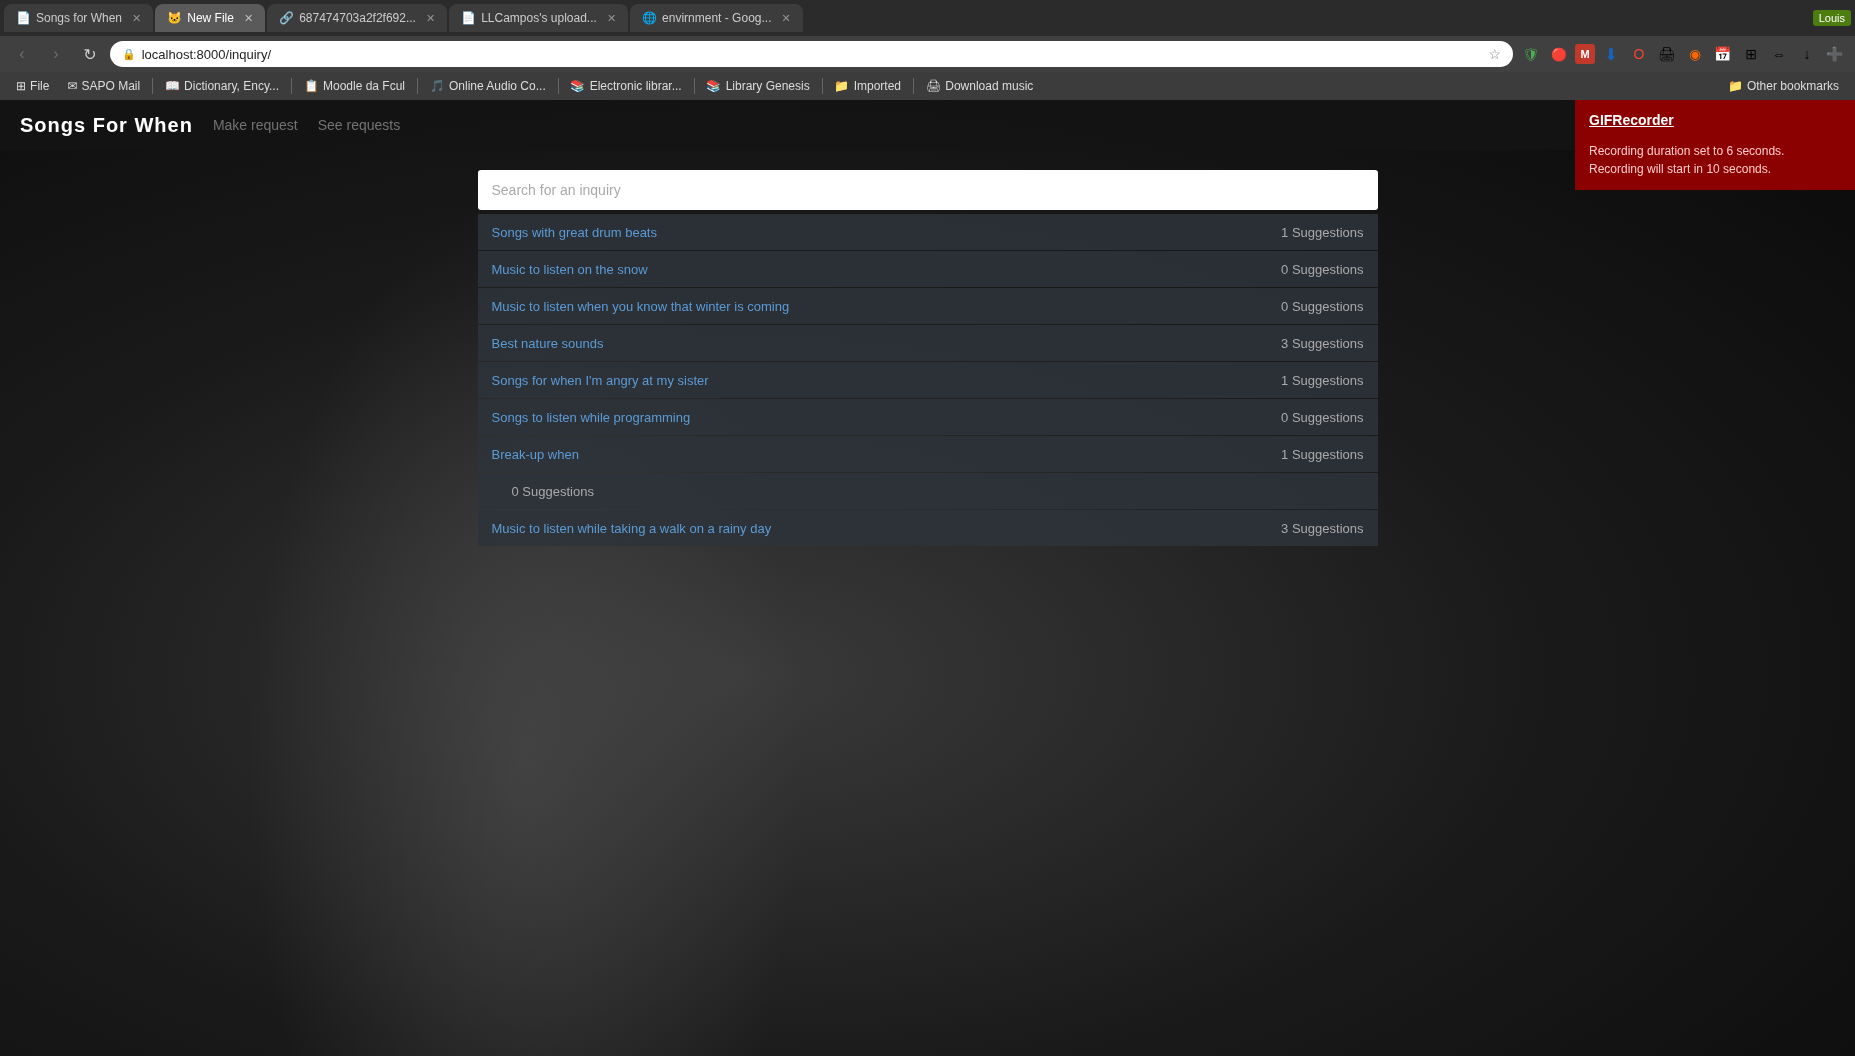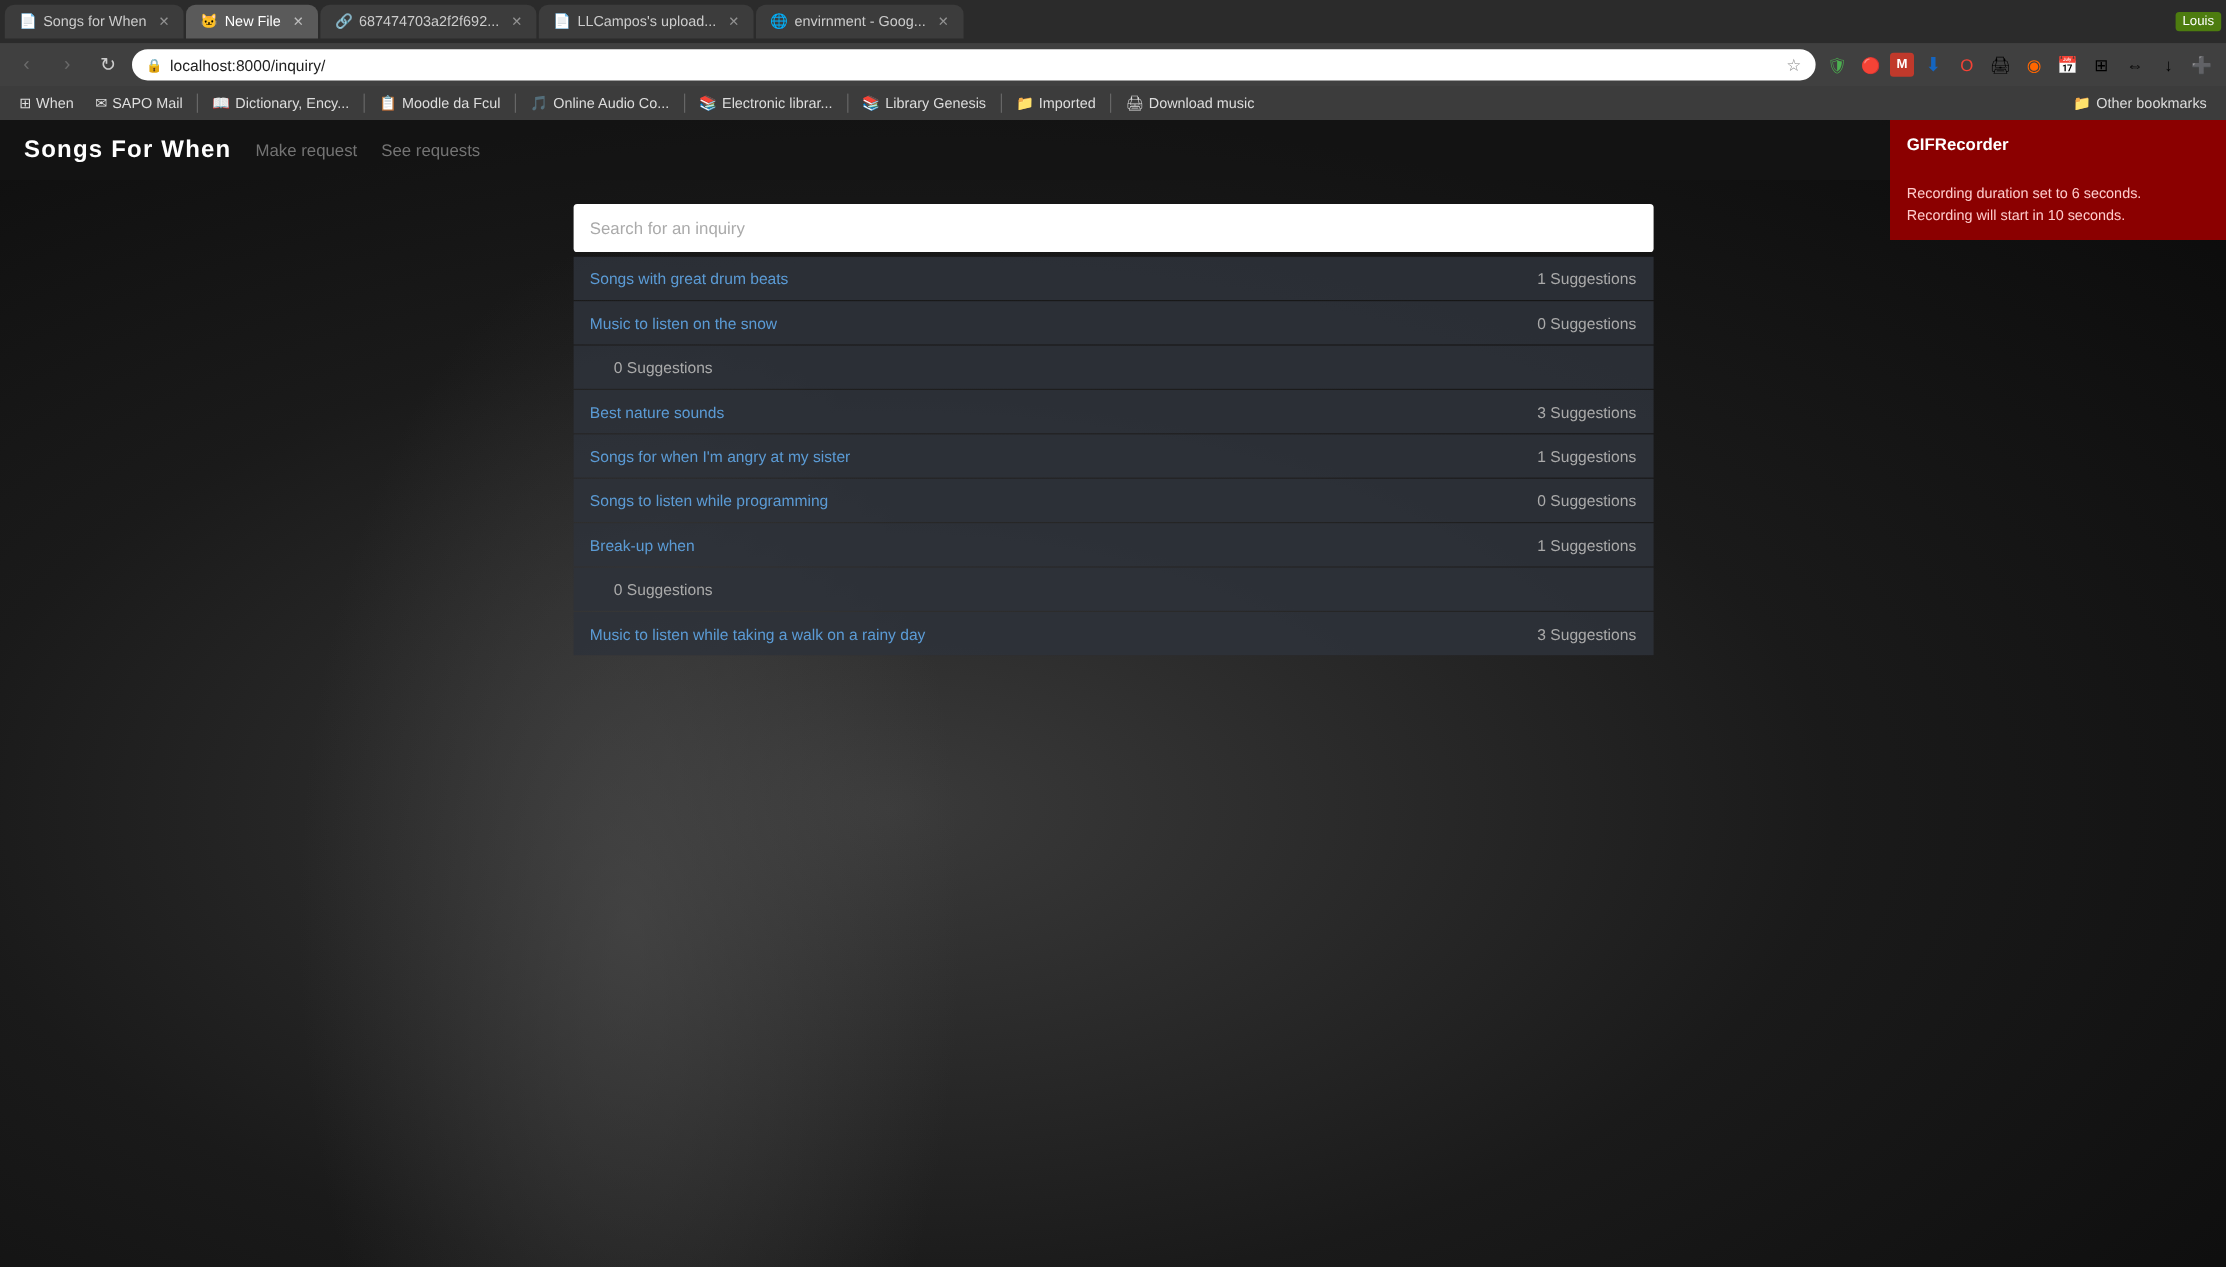--- a/index.html
+++ b/index.html
@@ -264,21 +264,22 @@
       width: 280px;
       background: #8b0000;
       color: #fff;
       padding: 12px 14px;
       z-index: 100;
       font-size: 13px;
     }
     .gif-recorder-title {
       font-size: 14px;
       font-weight: bold;
-      margin-bottom: 24px;
+      margin-bottom: 14px;
+      text-decoration: underline;
     }
     .gif-recorder-text {
       font-size: 12px;
       line-height: 1.5;
       color: #ffcccc;
     }
 
     
     .ext-shield { color: #4caf50; }
     .ext-red { color: #f44336; }
@@ -354,21 +355,21 @@
       <div class="nav-ext-icon" style="font-size:14px;">⊞</div>
       <div class="nav-ext-icon" style="font-size:14px;">⇔</div>
       <div class="nav-ext-icon" style="font-size:14px;">↓</div>
       <div class="nav-ext-icon" style="font-size:14px;">➕</div>
     </div>
   </div>
 
   <div class="bookmarks-bar">
     <div class="bookmark-item">
       <span>⊞</span>
-      <span>When</span>
+      <span>File</span>
     </div>
     <div class="bookmark-item">
       <span>✉</span>
       <span>SAPO Mail</span>
     </div>
     <div class="bookmark-separator"></div>
     <div class="bookmark-item">
       <span>📖</span>
       <span>Dictionary, Ency...</span>
     </div>
@@ -437,20 +438,21 @@
           <span class="inquiry-title">Songs with great drum beats</span>
           <span class="inquiry-suggestions">1 Suggestions</span>
         </div>
 
         <div class="inquiry-row">
           <span class="inquiry-title">Music to listen on the snow</span>
           <span class="inquiry-suggestions">0 Suggestions</span>
         </div>
 
         <div class="inquiry-row">
+          <span class="inquiry-title">Music to listen when you know that winter is coming</span>
           <span class="inquiry-suggestions">0 Suggestions</span>
         </div>
 
         <div class="inquiry-row">
           <span class="inquiry-title">Best nature sounds</span>
           <span class="inquiry-suggestions">3 Suggestions</span>
         </div>
 
         <div class="inquiry-row">
           <span class="inquiry-title">Songs for when I'm angry at my sister</span>

